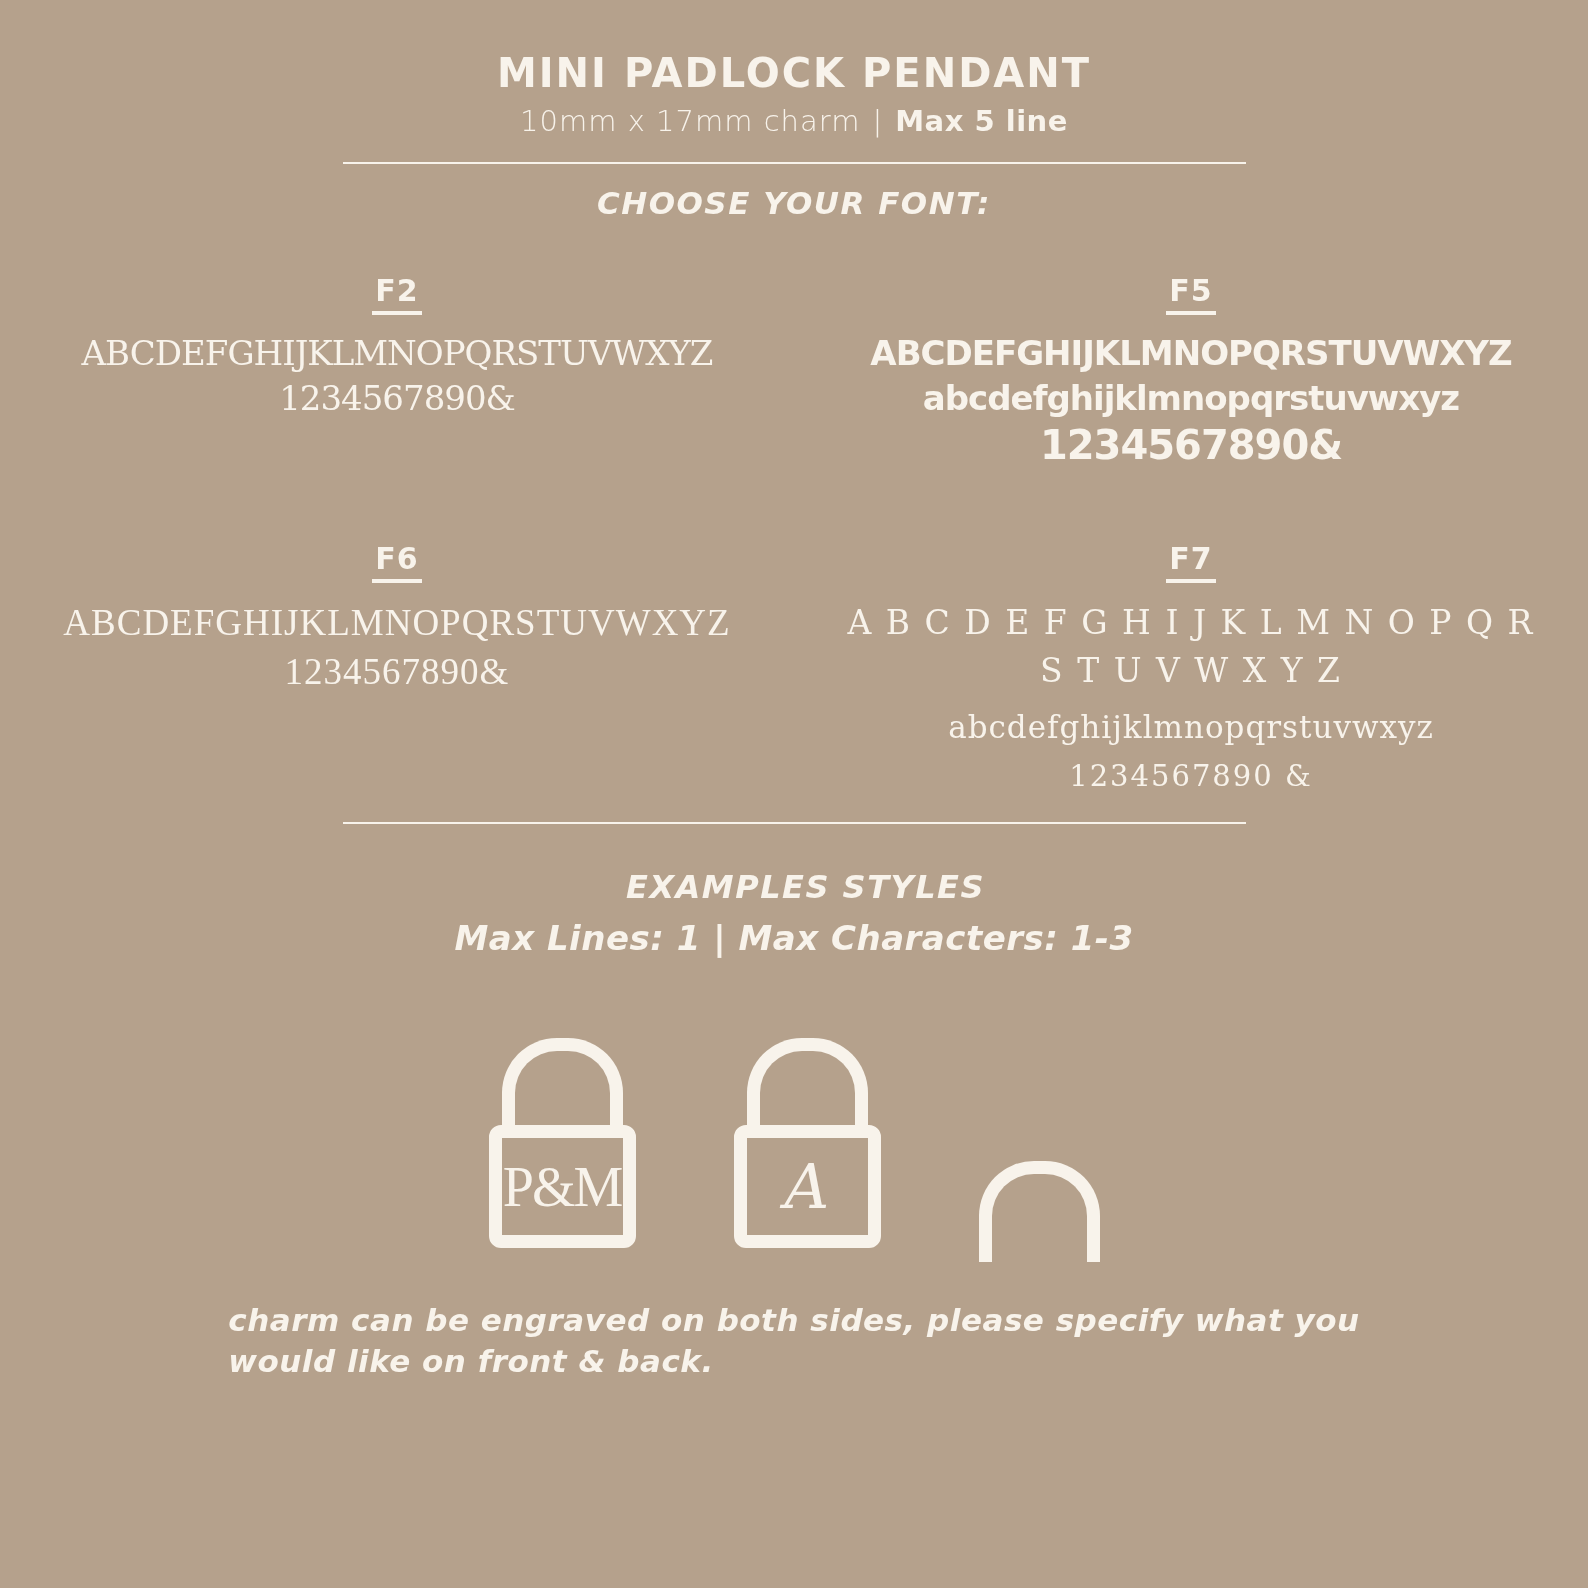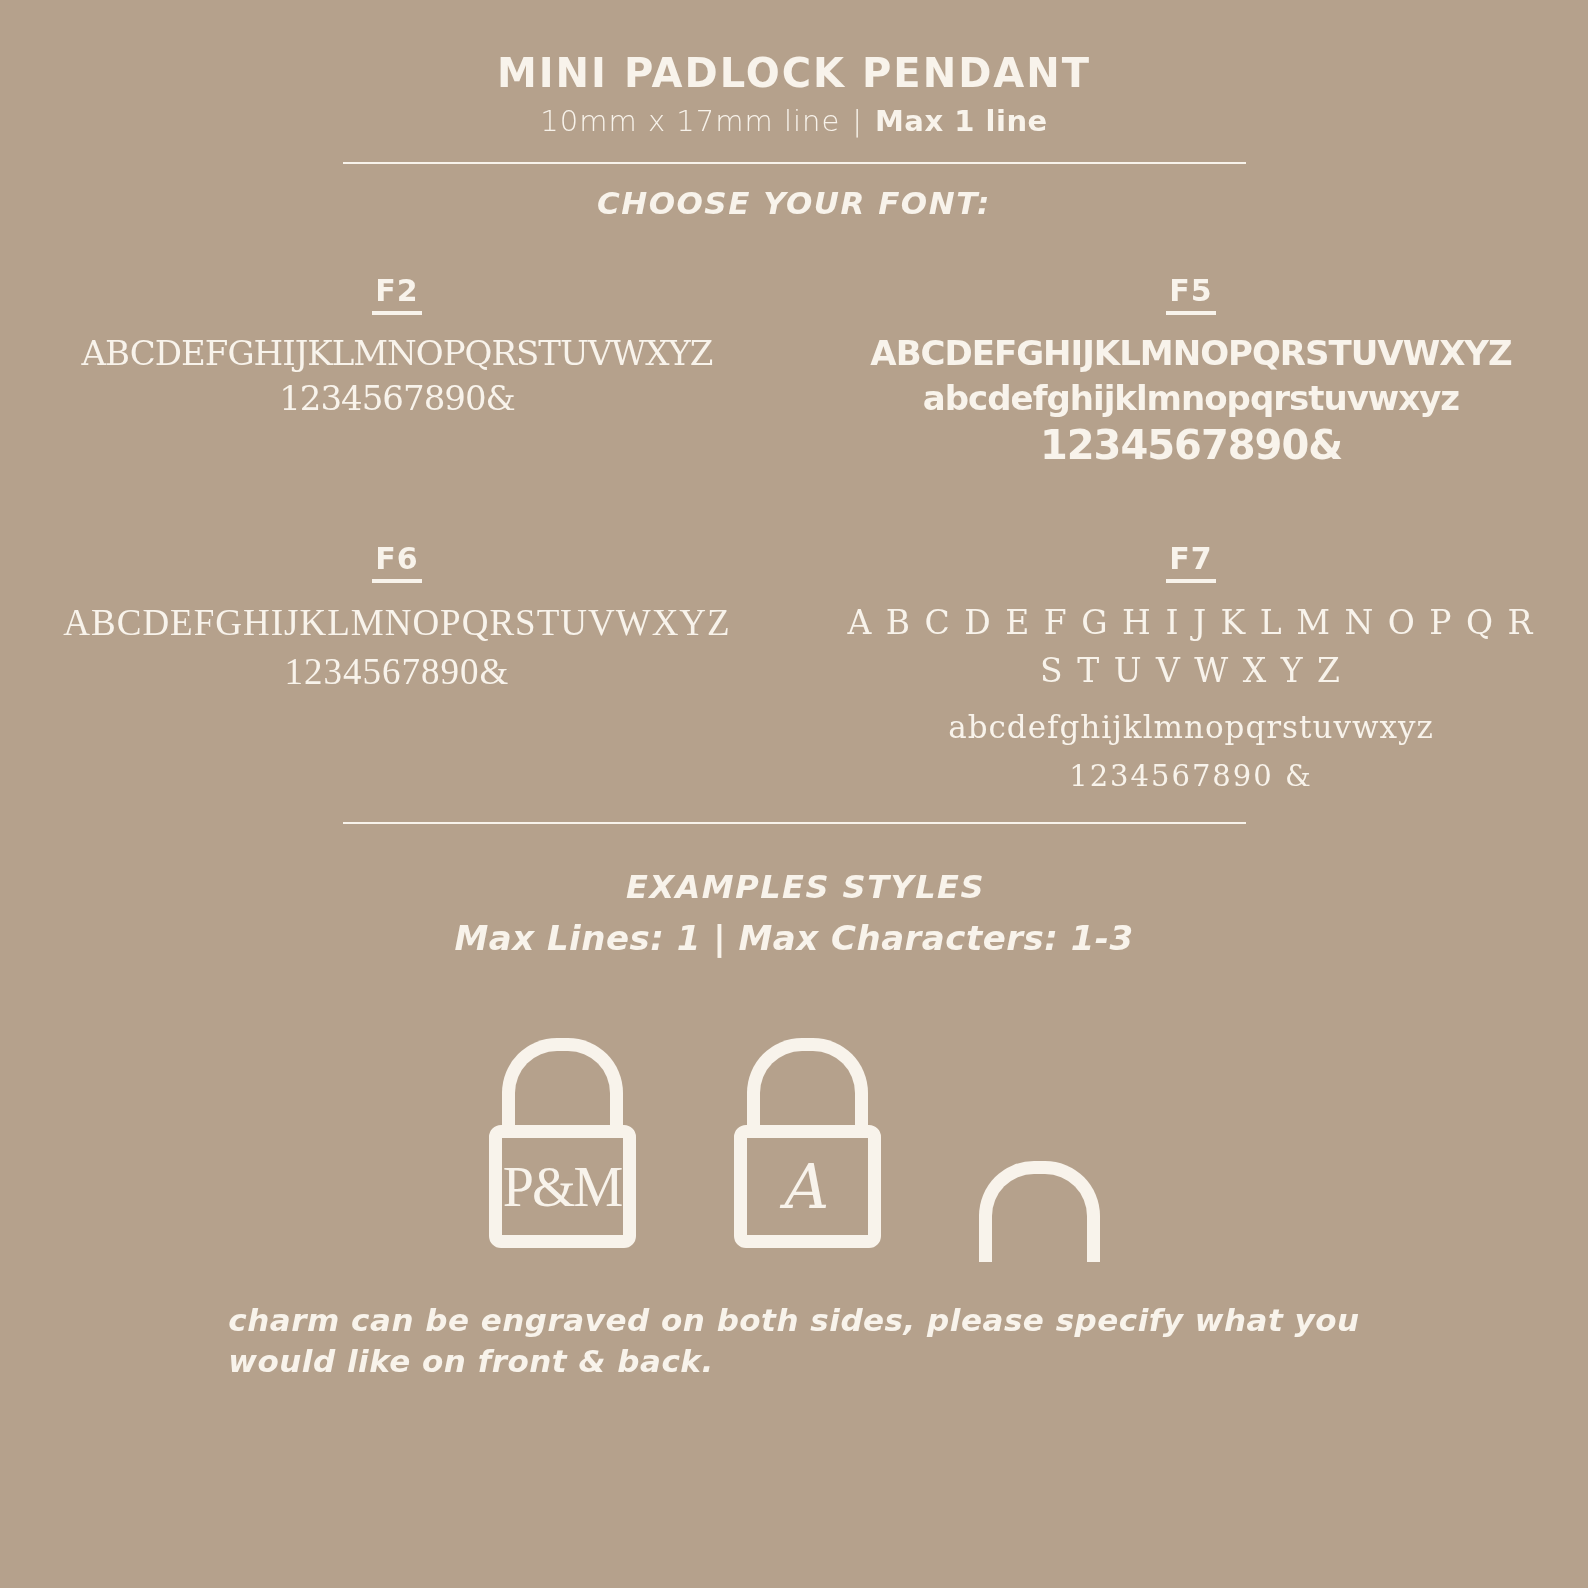--- a/index.html
+++ b/index.html
@@ -103,21 +103,21 @@
     line-height:1.32;letter-spacing:0.5px;
   }
 </style>
 </head>
 <body>
 
 <div class="page">
 
   <header>
     <h1 class="title">MINI PADLOCK PENDANT</h1>
-    <p class="subtitle"><span>10mm x 17mm line</span><span class="sep">|</span><span class="bold">Max 1 line</span></p>
+    <p class="subtitle"><span>10mm x 17mm charm</span><span class="sep">|</span><span class="bold">Max 5 line</span></p>
   </header>
 
   <div class="divider"></div>
 
   <h2 class="choose-heading">CHOOSE YOUR FONT:</h2>
 
   <div class="font-grid">
 
     <div class="font-card">
       <span class="font-label">F2</span>

